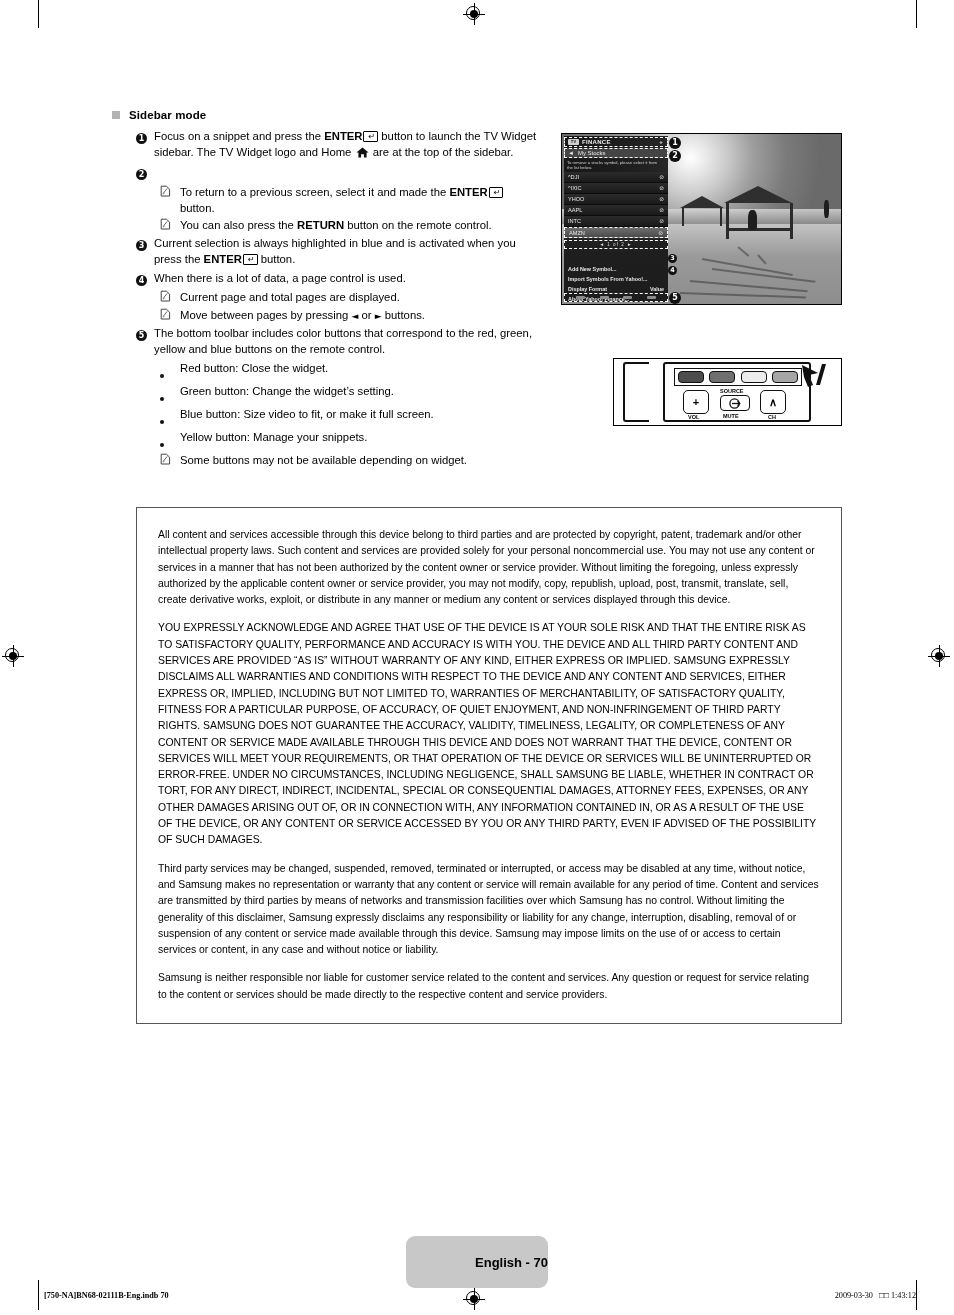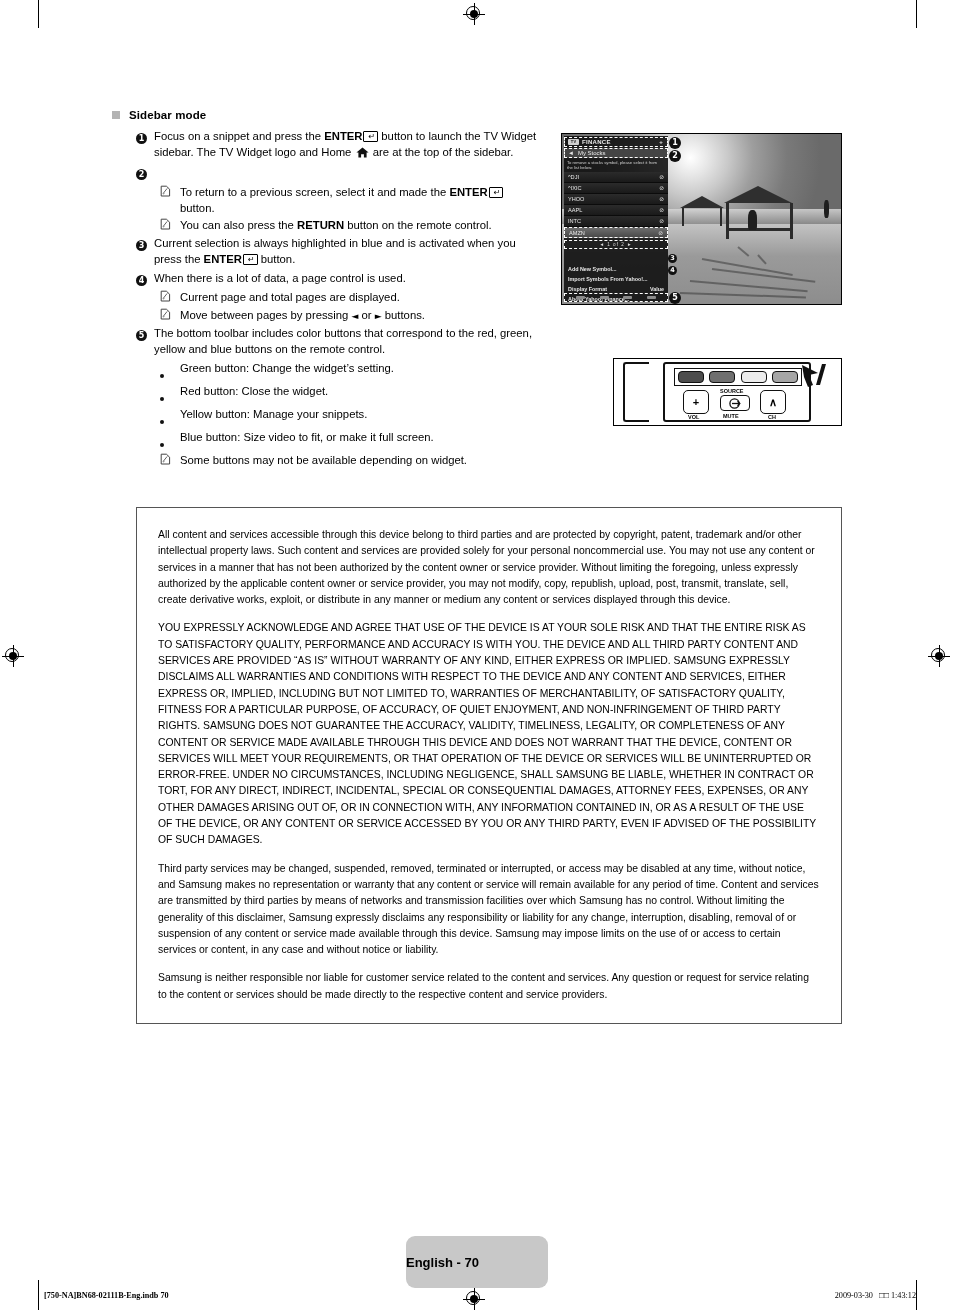--- a/index.html
+++ b/index.html
@@ -457,21 +457,21 @@
   .page-badge {
     position: absolute;
     left: 406px;
     top: 1236px;
     width: 142px;
     height: 52px;
     background: #c8c8c8;
     border-radius: 9px;
     display: flex;
     align-items: center;
-    justify-content: flex-start;
+    justify-content: flex-end;
     font-size: 13px;
     font-weight: bold;
   }
   .foot-left {
     position: absolute;
     left: 44px;
     top: 1291px;
     font-size: 8.2px;
     font-family: "Liberation Serif", serif;
     font-weight: bold;
@@ -585,33 +585,33 @@
     </div>
     <div class="body"><span>Move between pages by pressing </span><span class="arrow-g">◄</span><span> or </span><span class="arrow-g">►</span><span> buttons.</span></div>
   </div>
 
   <div class="step">
     <div class="marker"><span class="circ-num">5</span></div>
     <div class="body">The bottom toolbar includes color buttons that correspond to the red, green, yellow and blue buttons on the remote control.</div>
   </div>
   <div class="dot-row">
     <div class="marker"><span class="rd"></span></div>
-    <div class="body">Green button: Change the widget’s setting.</div>
+    <div class="body">Red button: Close the widget.</div>
   </div>
   <div class="dot-row">
     <div class="marker"><span class="rd"></span></div>
-    <div class="body">Red button: Close the widget.</div>
+    <div class="body">Green button: Change the widget’s setting.</div>
+  </div>
+  <div class="dot-row">
+    <div class="marker"><span class="rd"></span></div>
+    <div class="body">Blue button: Size video to fit, or make it full screen.</div>
   </div>
   <div class="dot-row">
     <div class="marker"><span class="rd"></span></div>
     <div class="body">Yellow button: Manage your snippets.</div>
-  </div>
-  <div class="dot-row">
-    <div class="marker"><span class="rd"></span></div>
-    <div class="body">Blue button: Size video to fit, or make it full screen.</div>
   </div>
   <div class="note">
     <div class="marker">
       <span class="pencil-ico"><svg width="11" height="12" viewBox="0 0 11 12">
             <path d="M1.2 11 L1.2 1.2 L6.4 1.2 L9.6 4.2 L9.6 11 Z" fill="none" stroke="#444" stroke-width="1"></path>
             <path d="M3 8.6 L7.2 3.4" stroke="#666" stroke-width="1" fill="none"></path>
             <path d="M3.2 9 L4.4 8.4" stroke="#666" stroke-width="1" fill="none"></path>
           </svg></span>
     </div>
     <div class="body">Some buttons may not be available depending on widget.</div>

